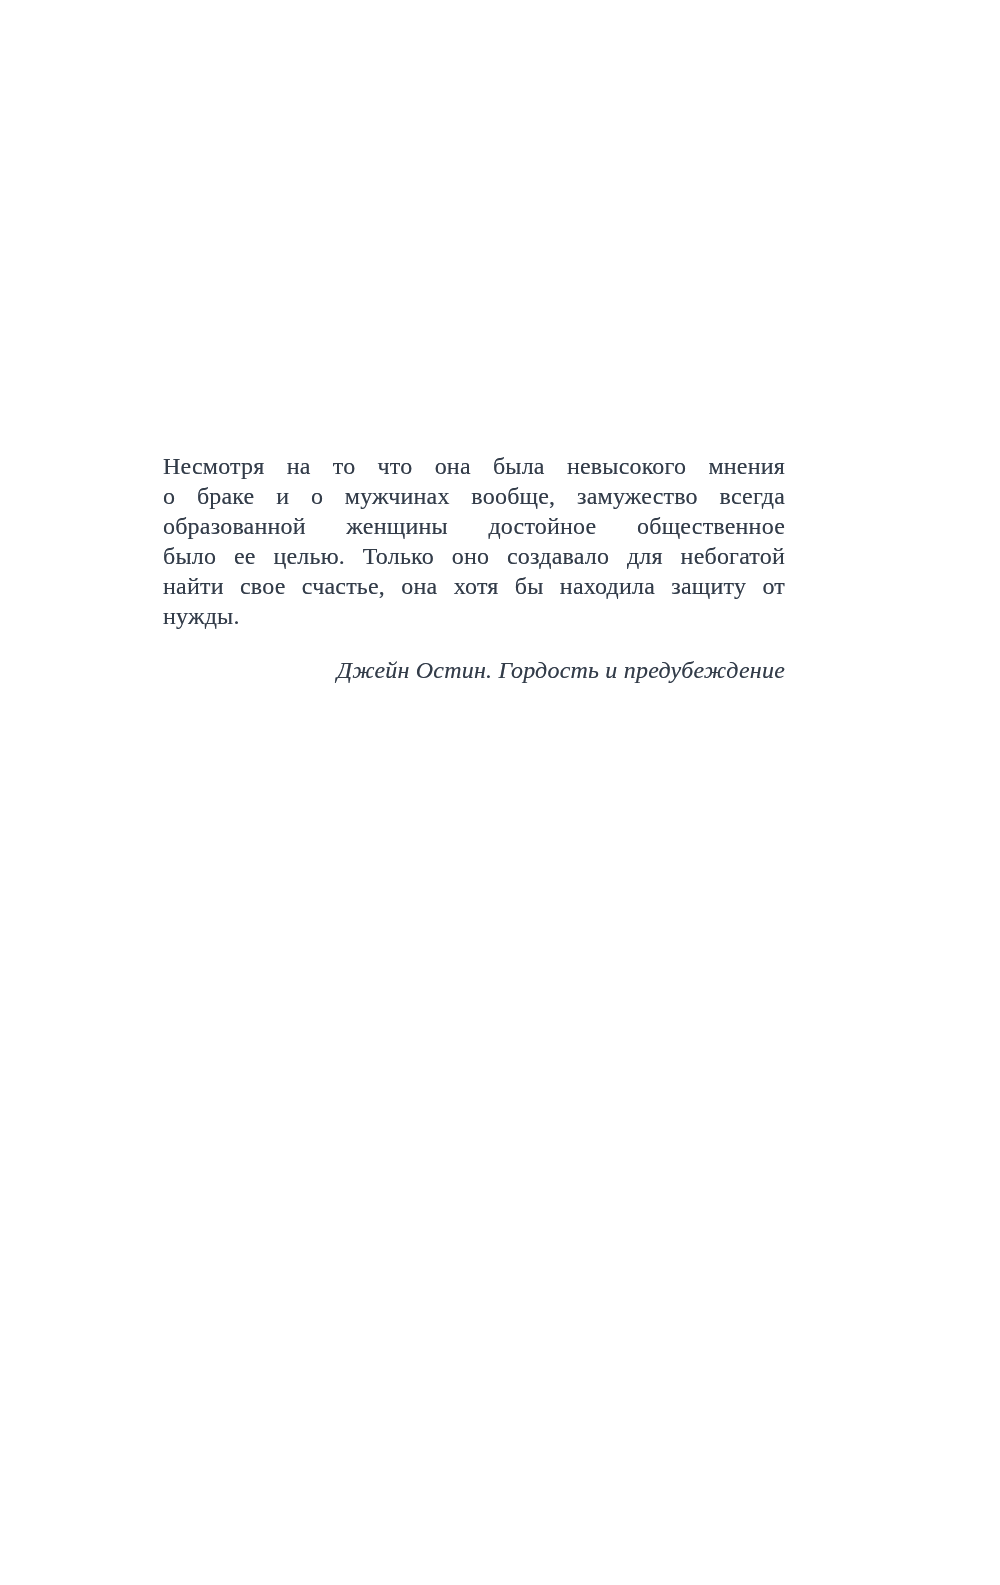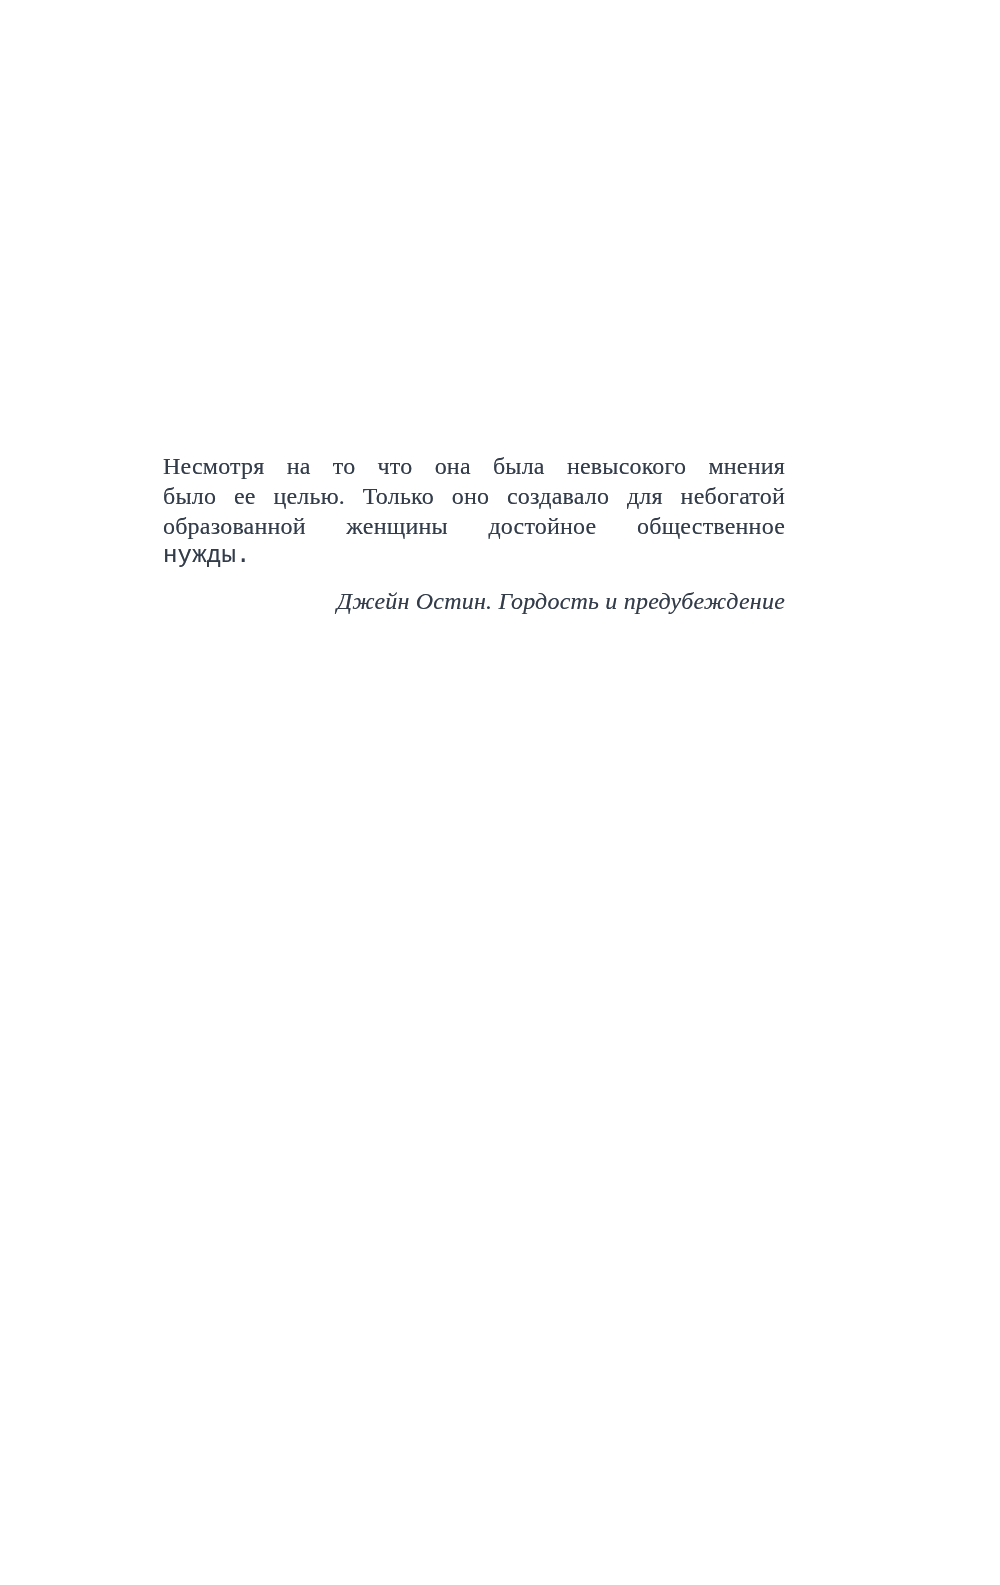--- a/index.html
+++ b/index.html
@@ -27,42 +27,43 @@
     font-size: 24px;
     line-height: 30px;
     text-align: justify;
     text-align-last: justify;
     letter-spacing: 0.2px;
     text-shadow: 0 0 0.6px rgba(55, 70, 95, 0.55);
     white-space: normal;
   }
   .epigraph-line.last-line {
     text-align-last: left;
-    font-family: Liberation Mono, monospace;
   }
   .attribution {
-    margin-top: 15px;
+    margin-top: 24px;
     font-style: italic;
   }
   .attribution-line {
     font-size: 24px;
     line-height: 31px;
     text-align: right;
     letter-spacing: 0.2px;
     text-shadow: 0 0 0.6px rgba(55, 70, 95, 0.55);
   }
 </style>
 </head>
 <body>
 
 <div class="page">
   <div class="epigraph">
     <div class="epigraph-paragraph">
       <div class="epigraph-line">Несмотря на то что она была невысокого мнения</div>
+      <div class="epigraph-line">о браке и о мужчинах вообще, замужество всегда</div>
+      <div class="epigraph-line">образованной женщины достойное общественное</div>
       <div class="epigraph-line">было ее целью. Только оно создавало для небогатой</div>
-      <div class="epigraph-line">образованной женщины достойное общественное</div>
+      <div class="epigraph-line">найти свое счастье, она хотя бы находила защиту от</div>
       <div class="epigraph-line last-line">нужды.</div>
     </div>
     <div class="attribution">
       <div class="attribution-line">Джейн Остин. Гордость и предубеждение</div>
     </div>
   </div>
 </div>
 
 </body></html>

